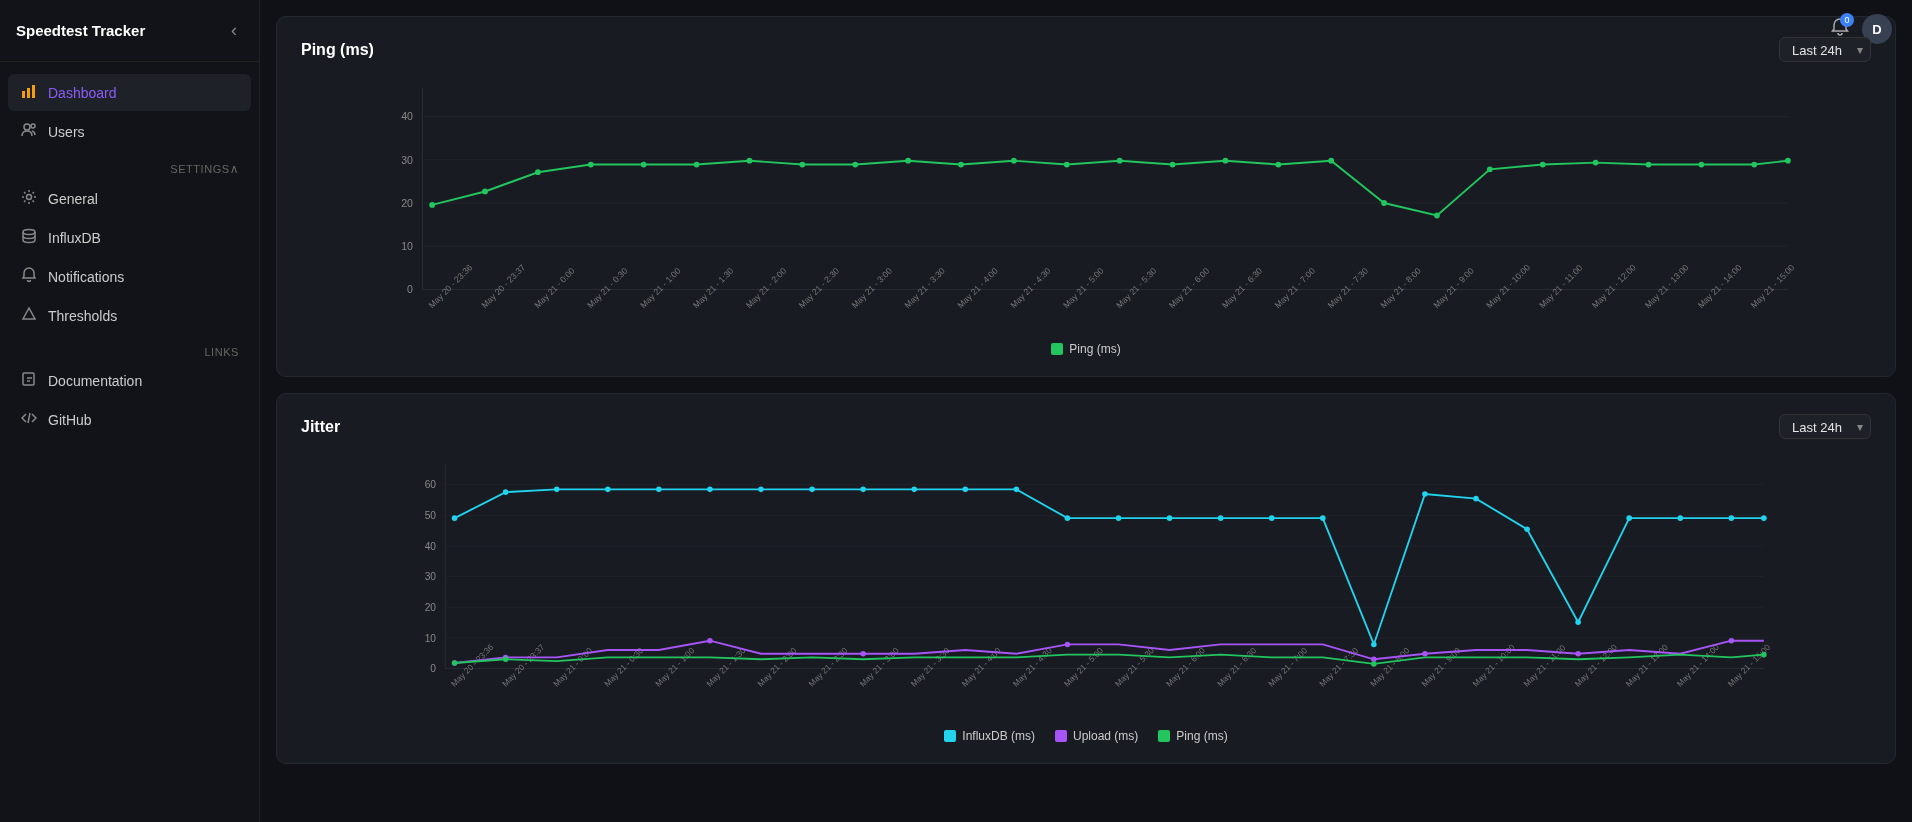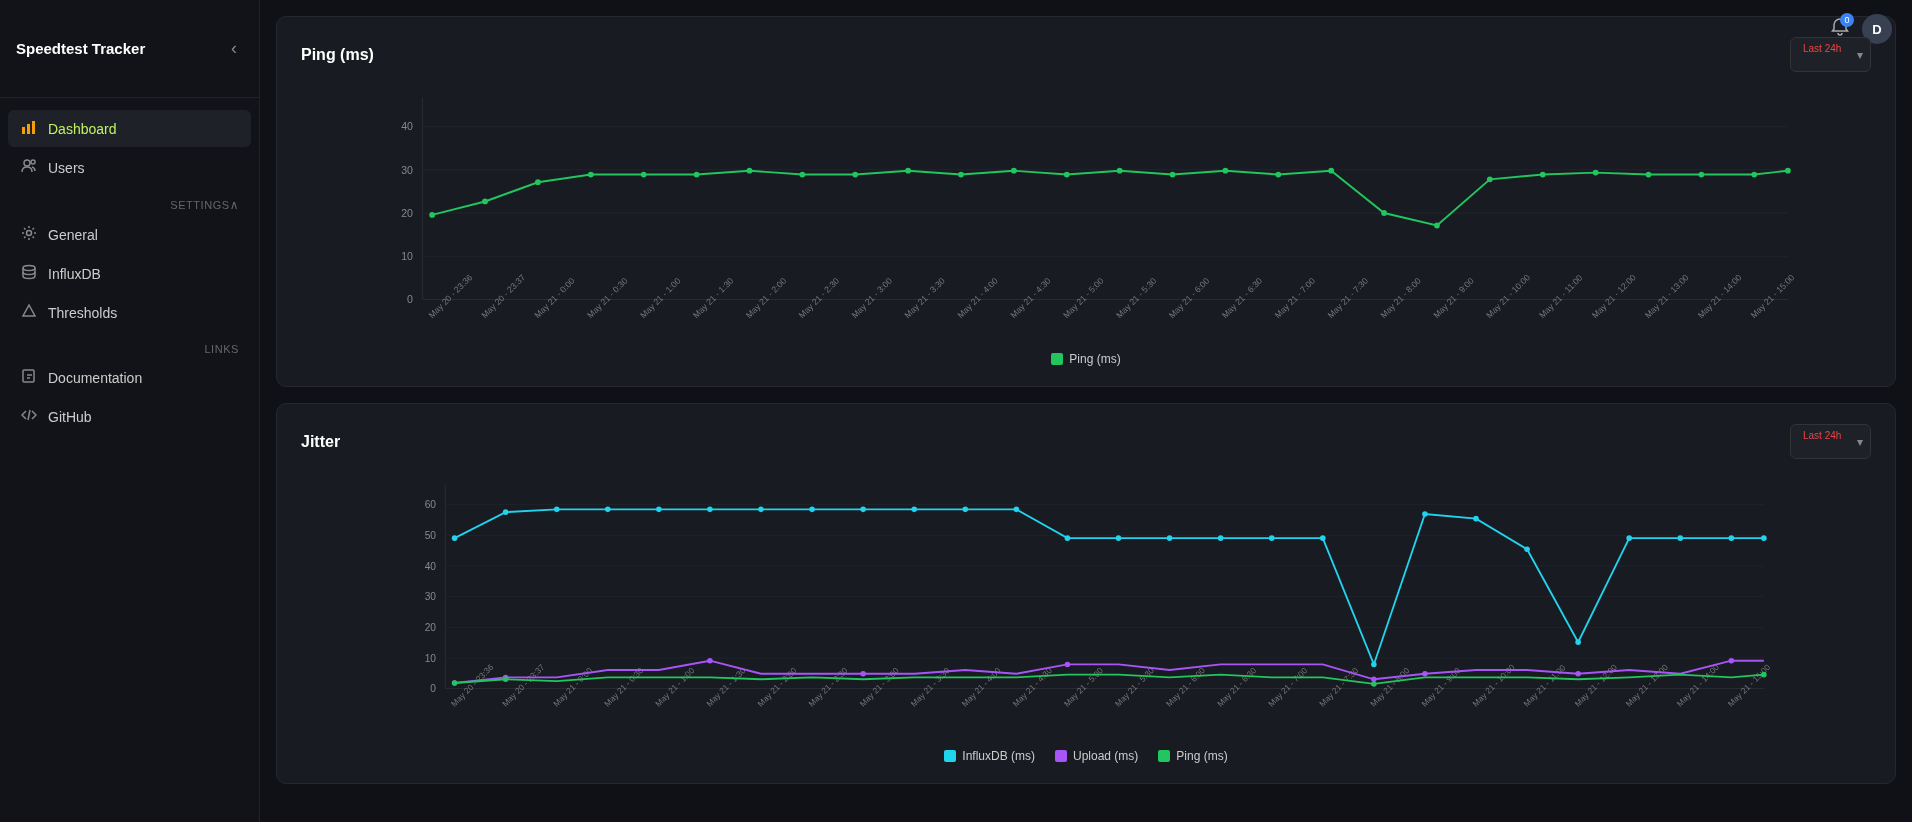--- a/index.html
+++ b/index.html
@@ -20,21 +20,21 @@
       background: #111318;
       display: flex;
       flex-direction: column;
       padding: 0;
       border-right: 1px solid #222;
     }
     #sidebar-header {
       display: flex;
       align-items: center;
       justify-content: space-between;
-      padding: 36px 16px;
+      padding: 18px 16px;
       border-bottom: 1px solid #222;
     }
     #sidebar-title {
       font-size: 15px;
       font-weight: 600;
       color: #fff;
     }
     .sidebar-collapse-btn {
       background: none;
       border: none;
@@ -52,21 +52,21 @@
       gap: 10px;
       padding: 9px 12px;
       border-radius: 6px;
       cursor: pointer;
       font-size: 14px;
       color: #ccc;
       margin-bottom: 2px;
     }
     .sidebar-item.active {
       background: #1e2128;
-      color: #bef264;
+      color: #8b5cf6;
     }
     .sidebar-item .icon {
       width: 18px;
       text-align: center;
       flex-shrink: 0;
     }
     .sidebar-section-label {
       padding: 10px 12px 4px;
       font-size: 11px;
       color: #666;
@@ -147,24 +147,24 @@
       margin-bottom: 16px;
     }
     .chart-card-title {
       font-size: 16px;
       font-weight: 600;
       color: #fff;
     }
     .time-select {
       background: #1e2128;
       border: 1px solid #333;
-      color: #ef4444;
-      padding: 5px 28px 17px 12px;
+      color: #e5e5e5;
+      padding: 5px 28px 3px 12px;
       border-radius: 6px;
-      font-size: 10px;
+      font-size: 13px;
       cursor: pointer;
       appearance: none;
       -webkit-appearance: none;
       position: relative;
     }
     .select-wrap {
       position: relative;
       display: inline-block;
     }
     .select-wrap::after {
@@ -263,20 +263,29 @@
       <span class="icon">
         <svg width="16" height="16" viewBox="0 0 16 16" fill="none" stroke="#888" stroke-width="1.5">
           <ellipse cx="8" cy="4" rx="6" ry="2.5"></ellipse>
           <path d="M2 4v4c0 1.38 2.69 2.5 6 2.5S14 9.38 14 8V4"></path>
           <path d="M2 8v4c0 1.38 2.69 2.5 6 2.5S14 13.38 14 12V8"></path>
         </svg>
       </span>
       <span>InfluxDB</span>
     </div>
 
+    <div class="sidebar-item">
+      <span class="icon">
+        <svg width="16" height="16" viewBox="0 0 16 16" fill="none" stroke="#888" stroke-width="1.5">
+          <path d="M8 1a5 5 0 015 5v3l1 2H2l1-2V6a5 5 0 015-5z"></path>
+          <path d="M6.5 13a1.5 1.5 0 003 0"></path>
+        </svg>
+      </span>
+      <span>Notifications</span>
+    </div>
 
     <div class="sidebar-item">
       <span class="icon">
         <svg width="16" height="16" viewBox="0 0 16 16" fill="none" stroke="#888" stroke-width="1.5">
           <path d="M8 2L14 13H2L8 2z"></path>
         </svg>
       </span>
       <span>Thresholds</span>
     </div>
 

